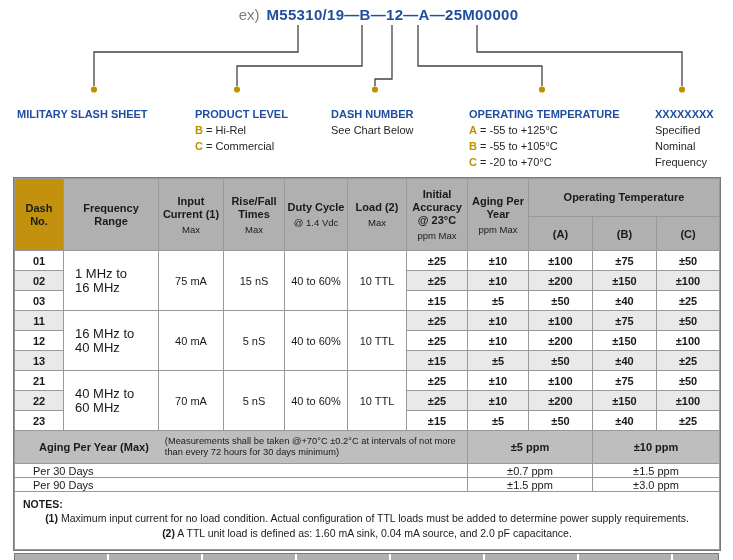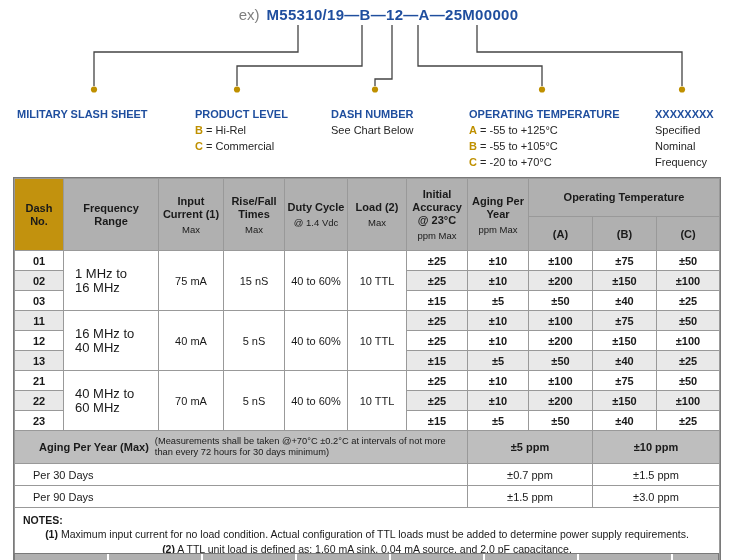--- a/index.html
+++ b/index.html
@@ -53,25 +53,25 @@
   .hsub{font-size:9.5px;line-height:11px;font-weight:400;margin-top:3px;white-space:nowrap;}
   tbody tr.dr{height:20px;margin-top:24px;}
   td.dash{font-weight:700;text-align:center;background:#fff;}
   td.freq{background:#fff;text-align:left;padding-left:11px;line-height:14px;font-size:13px;vertical-align:middle;}
   td.mid{background:#fff;text-align:center;vertical-align:middle;}
   td.val{font-weight:700;text-align:center;background:#fff;}
   tr.gray td.s{background:var(--stripe-gray);}
   
   tr.aging-head{height:33px;}
   tr.aging-head td{background:var(--aging-gray);}
-  .aging-flex{display:flex;align-items:center;padding:2px 4px 2px 24px;gap:6px;}
+  .aging-flex{display:flex;align-items:center;padding:2px 4px 2px 24px;gap:16px;}
   .aging-label{font-weight:700;font-size:11px;white-space:nowrap;}
   .aging-note{font-size:9.3px;line-height:11px;font-weight:400;}
   td.aging-val{font-weight:700;text-align:center;font-size:11px;}
-  tr.per-row{height:22px;}
+  tr.per-row{height:14px;}
   td.per-label{text-align:left;padding-left:18px;background:#fff;}
   td.per-val{text-align:center;background:#fff;}
   
   td.notes-cell{background:#fff;padding:5px 8px 8px 8px;vertical-align:top;}
   .notes-title{font-weight:700;font-size:10.5px;line-height:14px;}
   .note-item{font-size:10.5px;line-height:15px;text-align:center;}
   .note-num{font-weight:700;}
   
   .next-table-edge{
     position:absolute;left:14px;top:553px;width:705px;height:7px;

